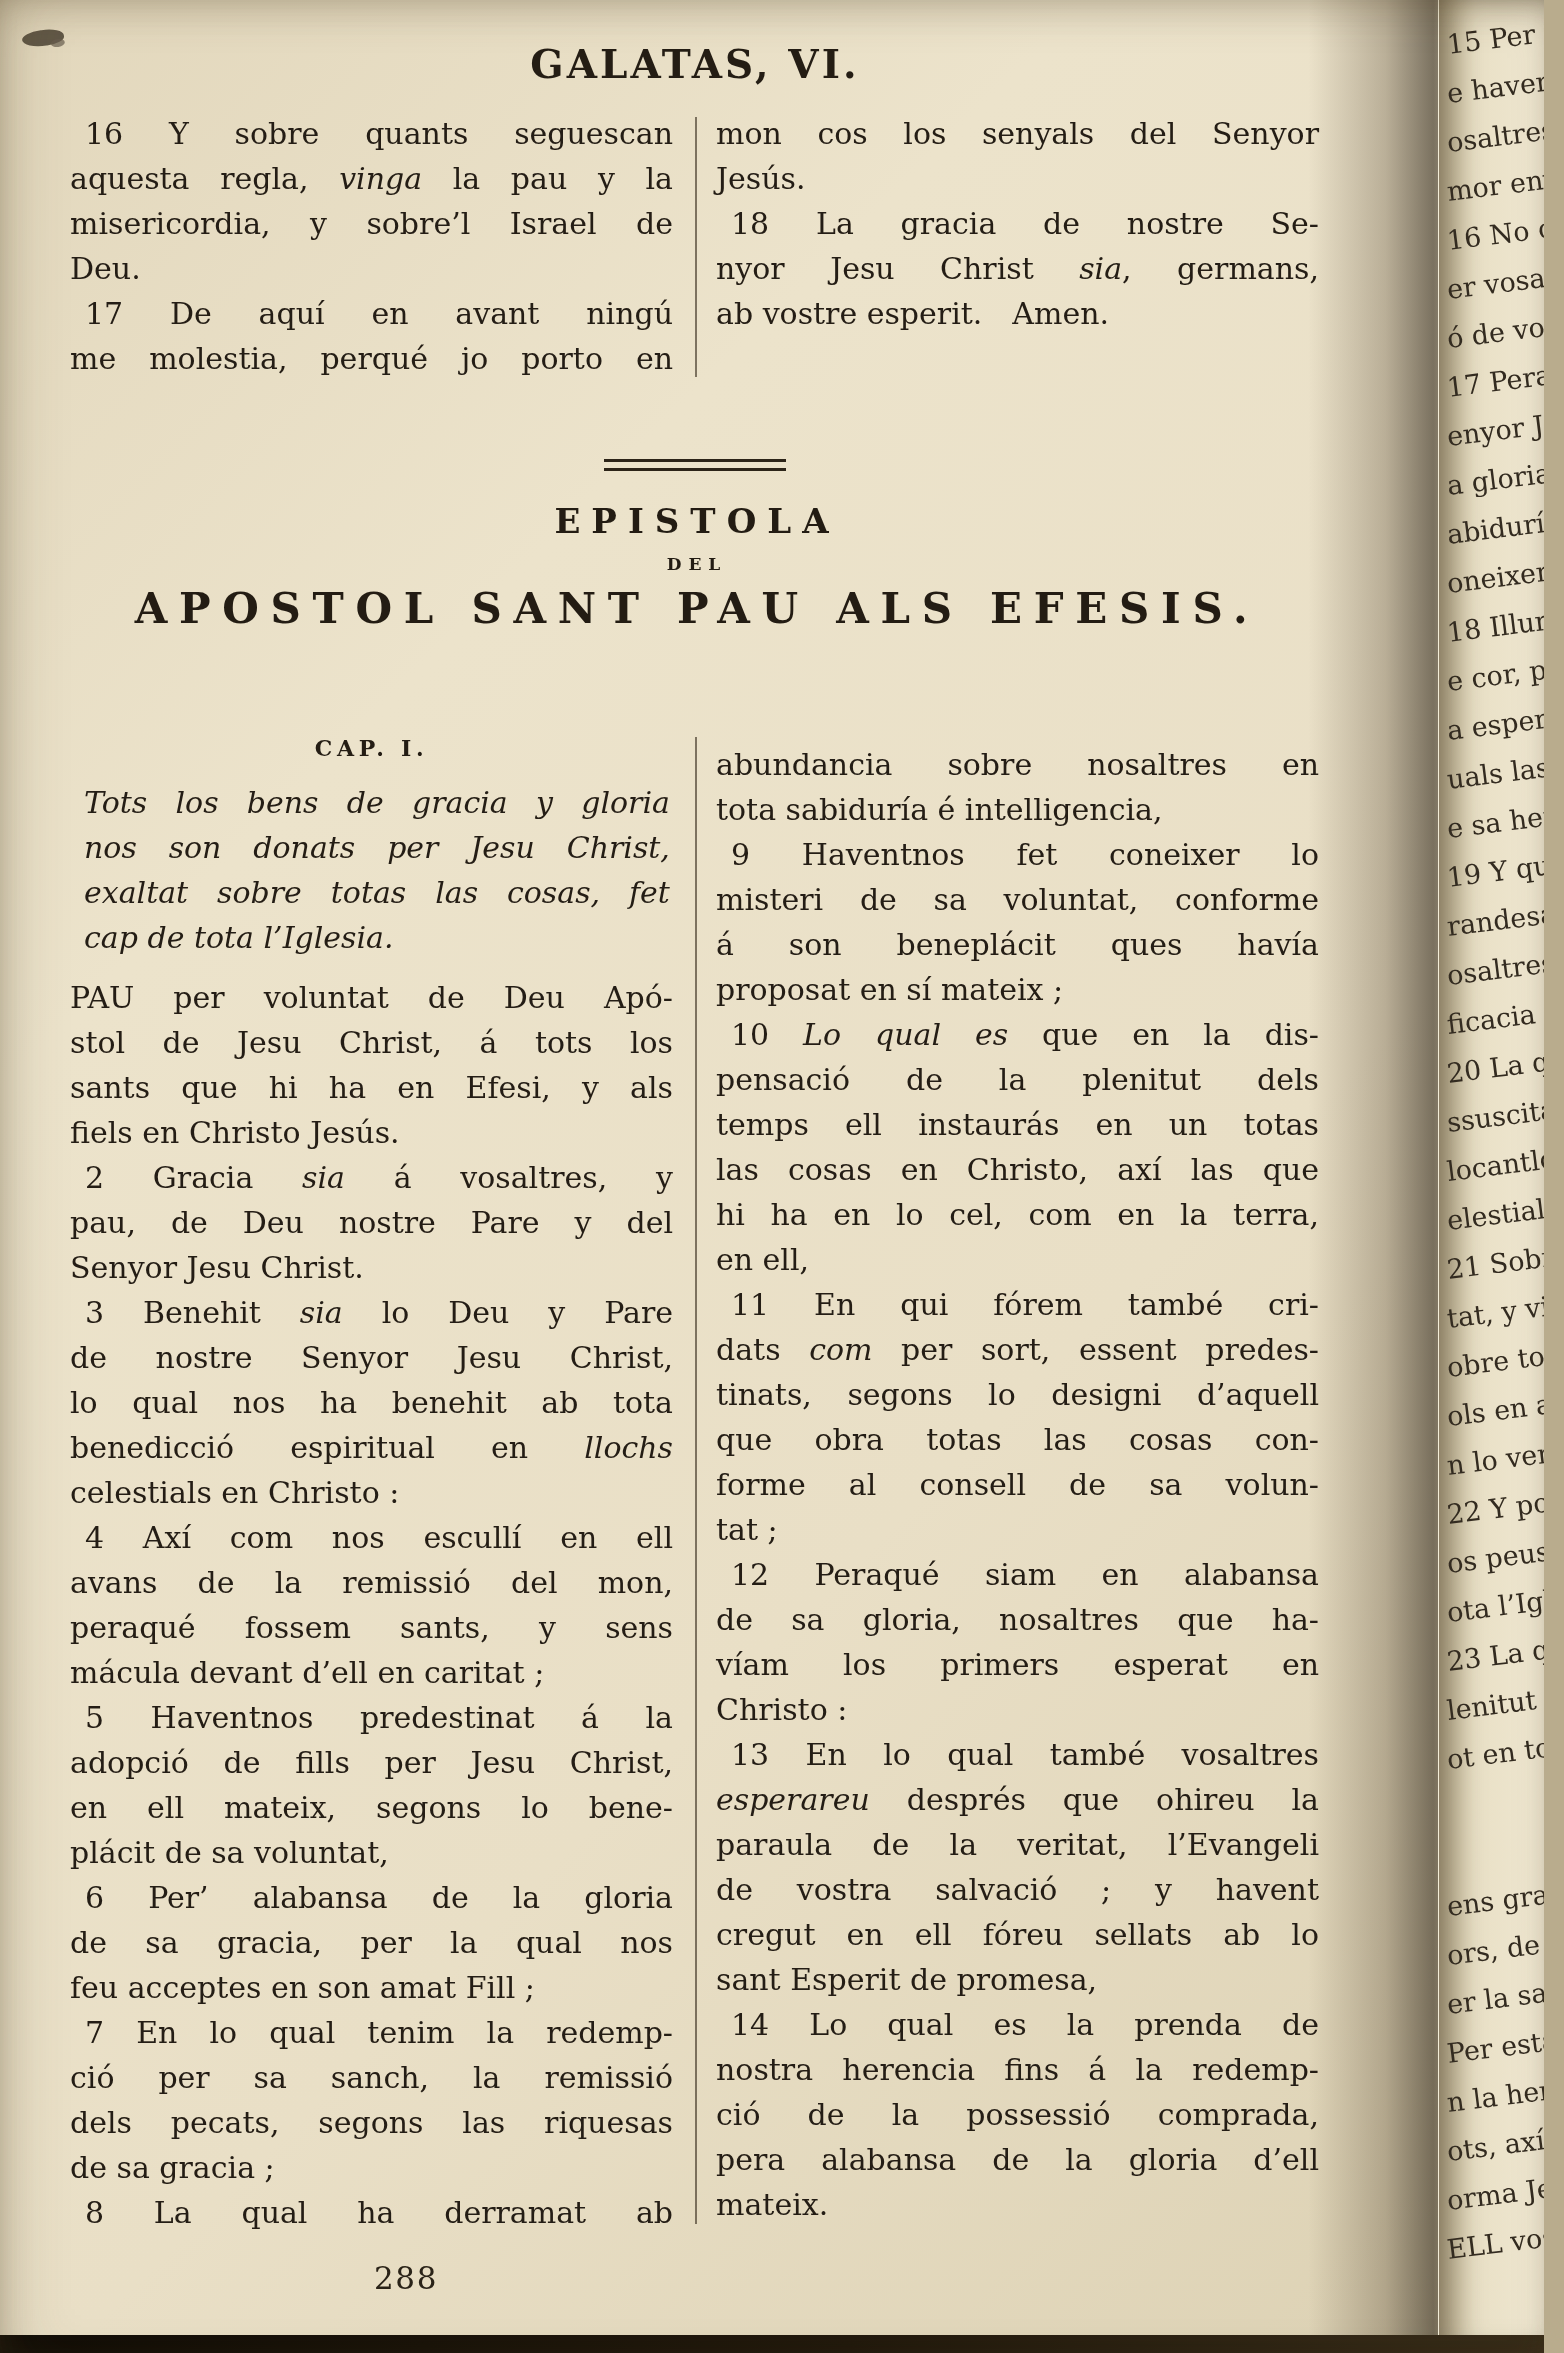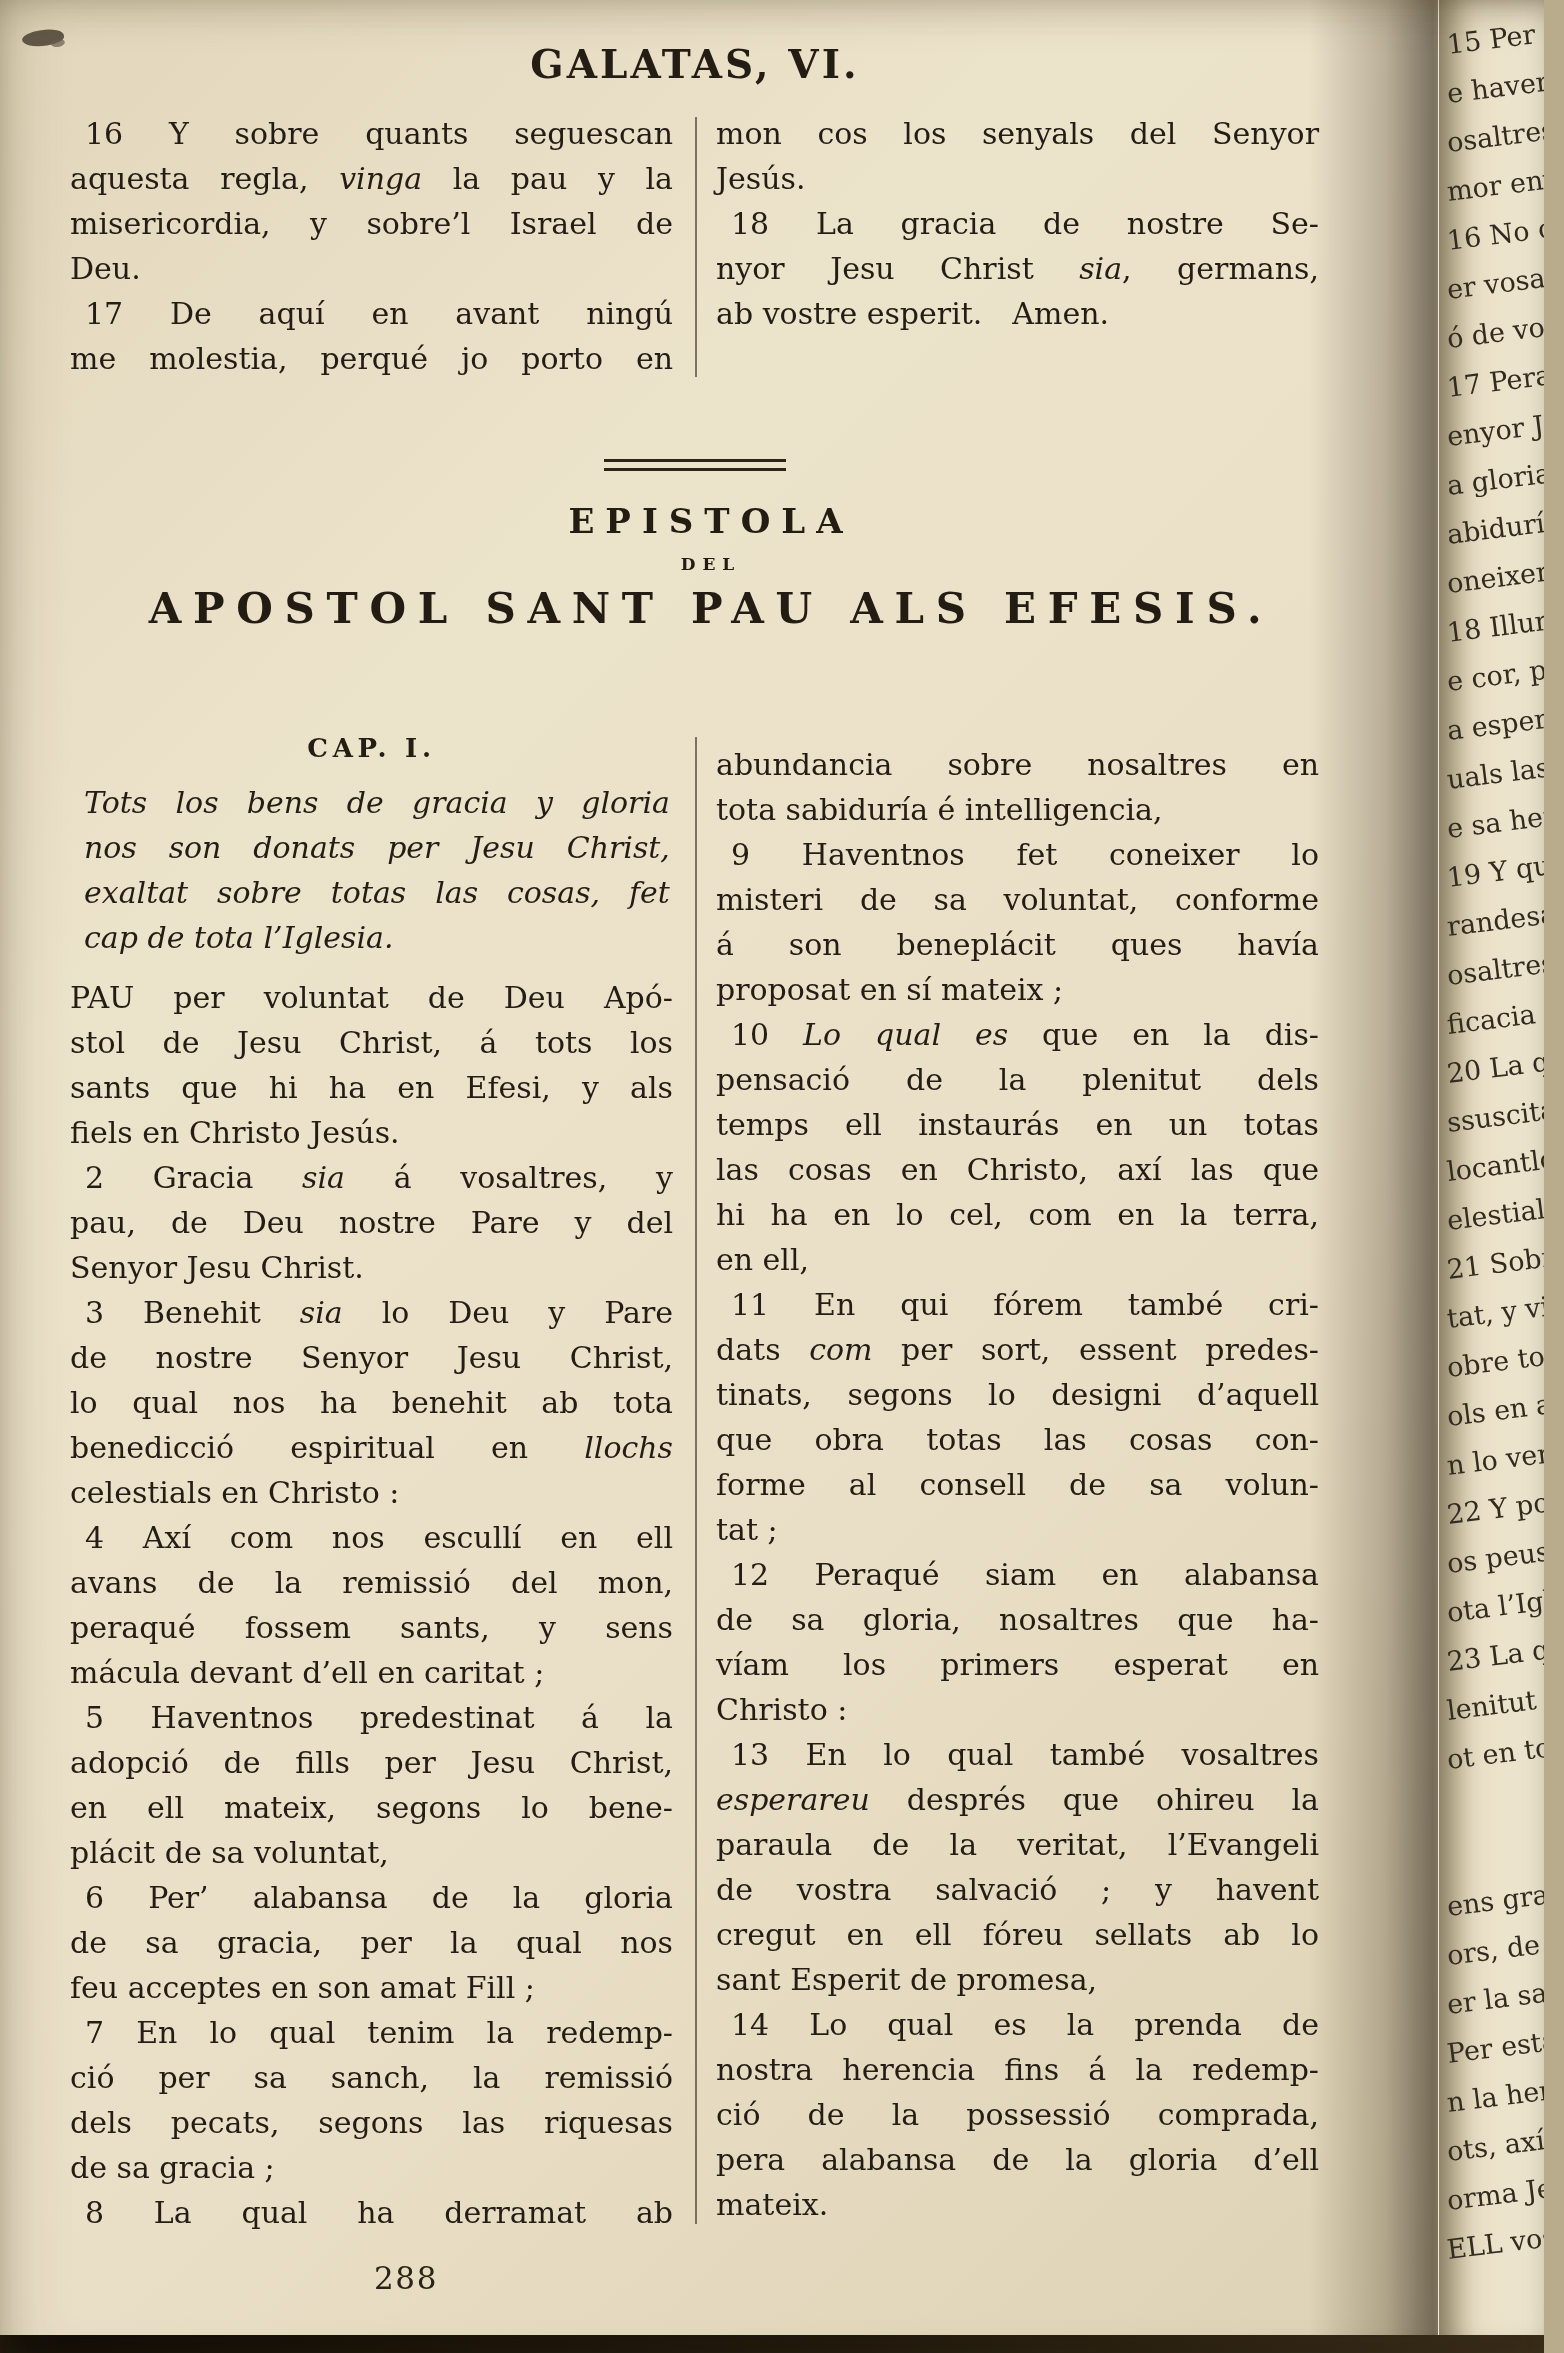--- a/index.html
+++ b/index.html
@@ -49,31 +49,31 @@
   .top-section .col-right { position:absolute; left:716px; width:603px; }
   .vrule { position:absolute; width:1.6px; background:rgba(52,40,25,.6); }
   .vrule-top  { left:695px; top:6.3px;  height:260px; }
   .vrule-main { left:695px; top:9.4px; height:1487px; }
 
   
   .section-divider { position:absolute; top:459px; left:604px; width:182px; }
   .section-divider span { display:block; height:3.1px; background:#2c2418; margin-bottom:6.3px; }
 
   
-  .title-block { position:absolute; top:501px; left:86px; width:1250px; text-align:center; color:#231c13; }
+  .title-block { position:absolute; top:501px; left:72px; width:1250px; text-align:center; color:#231c13; }
   .t-epistola { font-size:34px; font-weight:700; letter-spacing:11px; }
   .t-del      { margin-top:13px; font-size:17px; font-weight:700; letter-spacing:7px; }
   .t-main     { margin-top:10px; font-size:42px; font-weight:700; letter-spacing:11.7px; }
 
   
   .chapter { position:absolute; top:728px; left:0; width:1330px; height:1542px; }
   .chapter .col-left  { position:absolute; left:70px;  width:603px; top:0; }
   .chapter .col-right { position:absolute; left:716px; width:603px; top:14px; }
   .cap-heading {
-    text-align:center; font-size:26px; font-weight:700; letter-spacing:4.7px;
+    text-align:center; font-size:22px; font-weight:700; letter-spacing:4.7px;
     line-height:41px; margin-bottom:11px; color:#241d14;
   }
   .summary { padding-left:14px; padding-right:3.1px; margin-bottom:15px; }
 
   .page-number {
     position:absolute; top:2260px; left:282px; width:156px; text-align:right;
     font-size:31px; letter-spacing:1.6px; color:#2a2318;
   }
 
   

